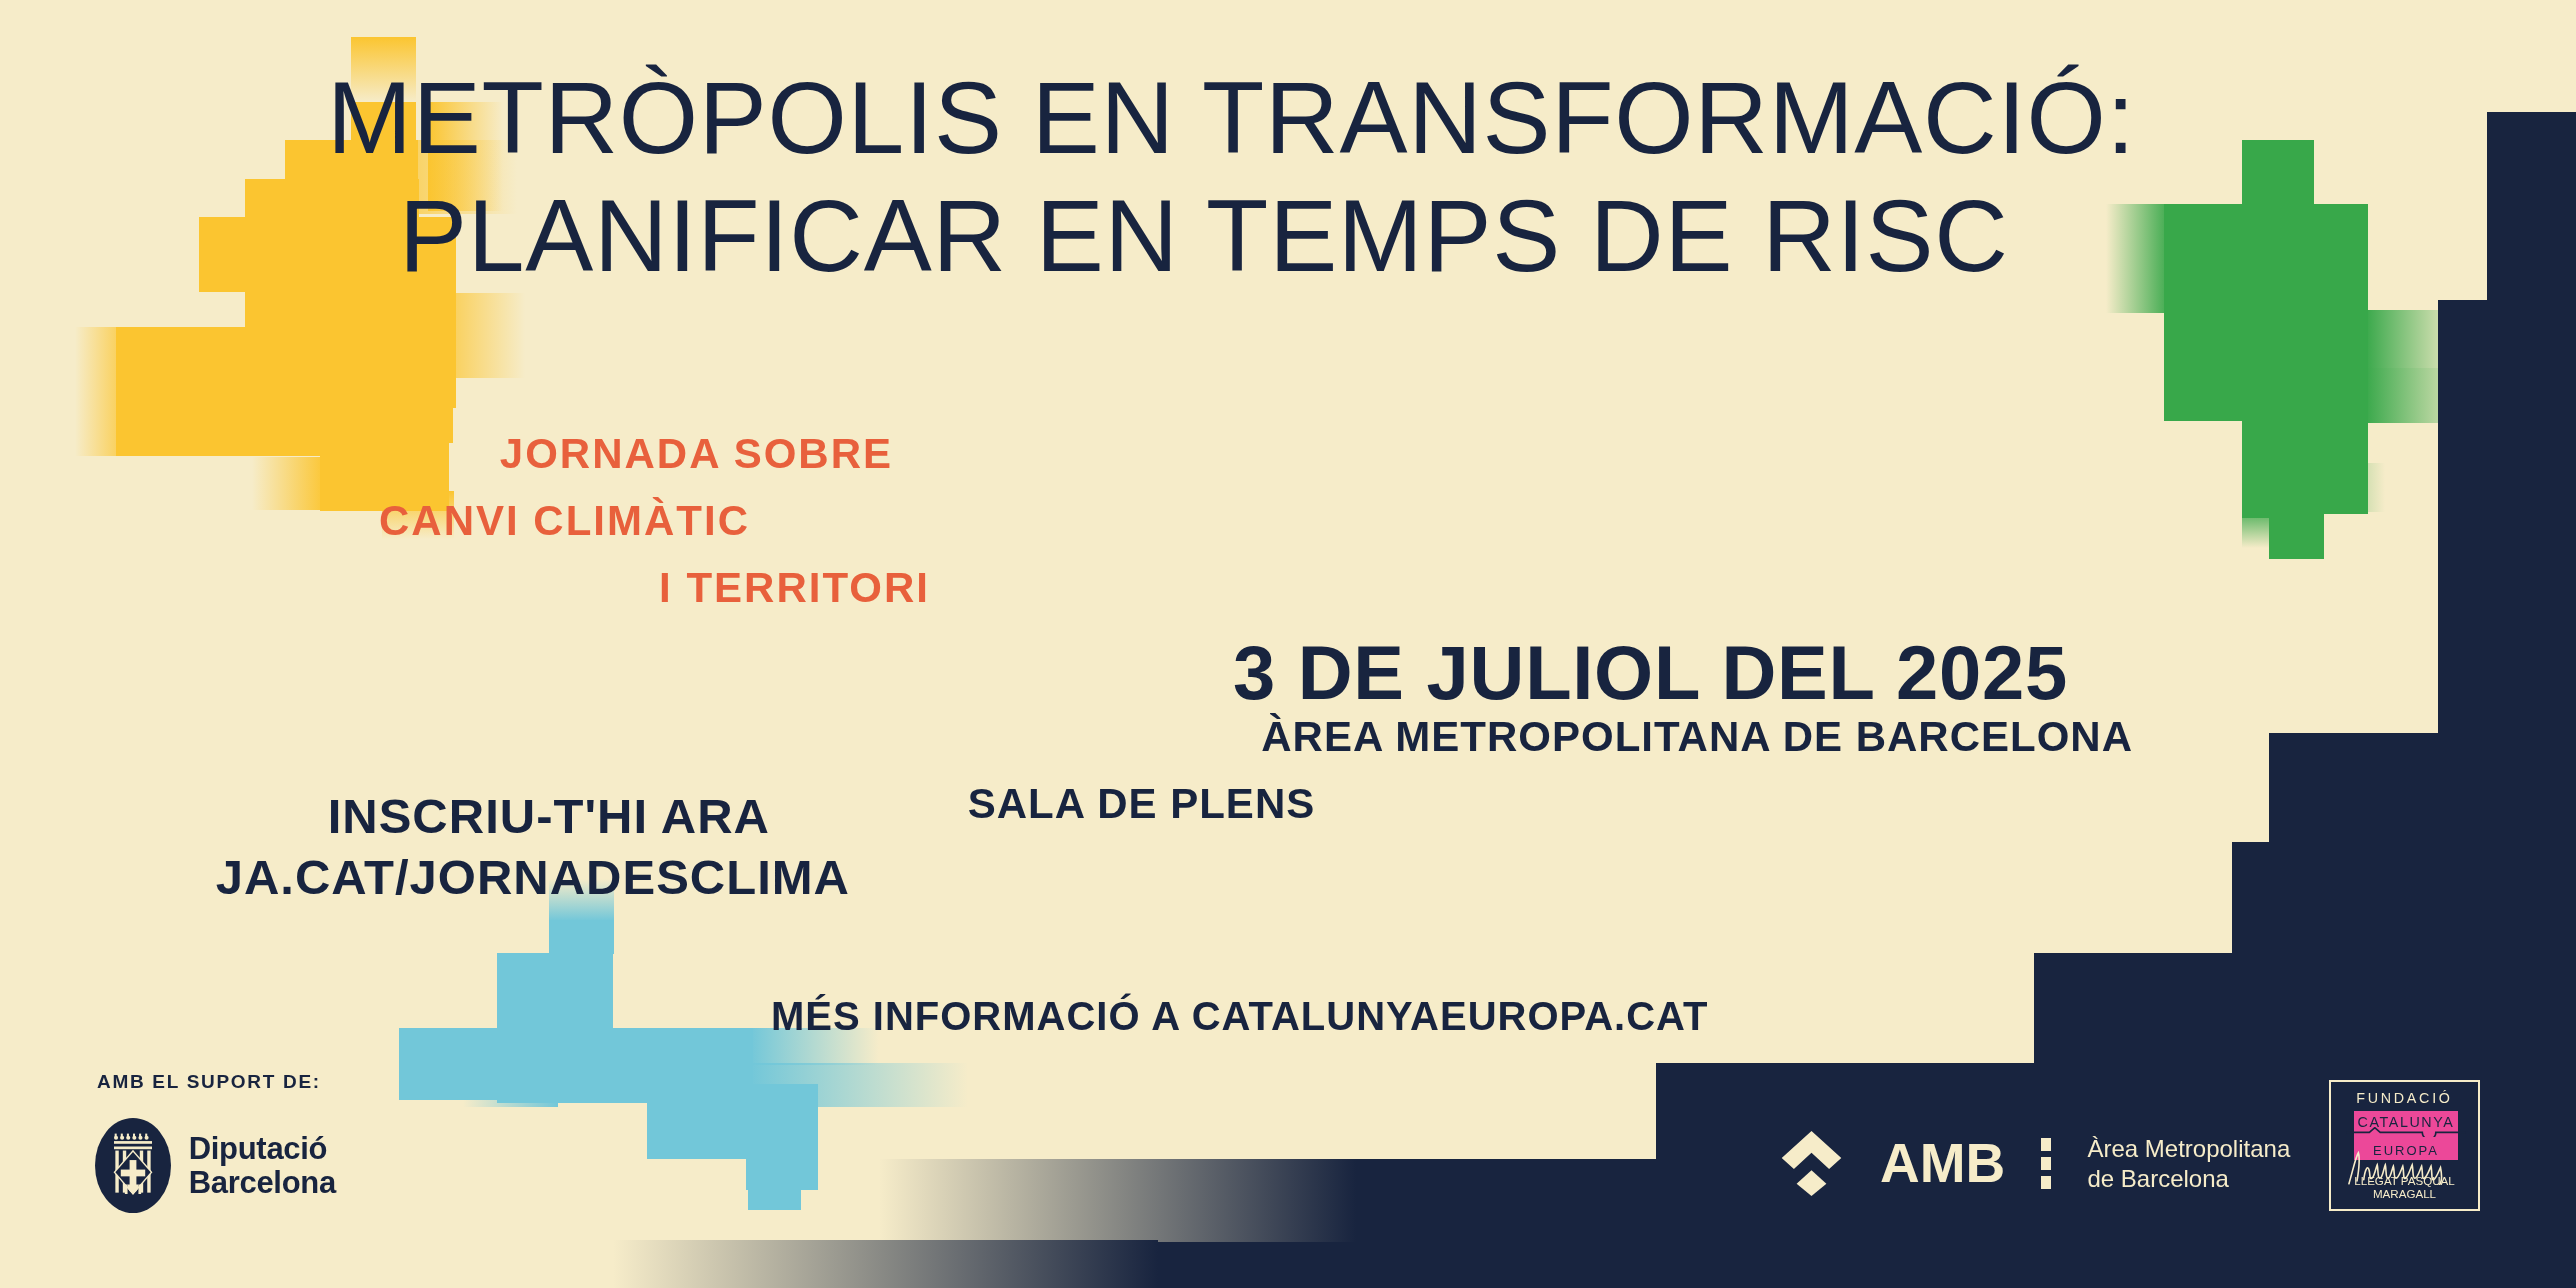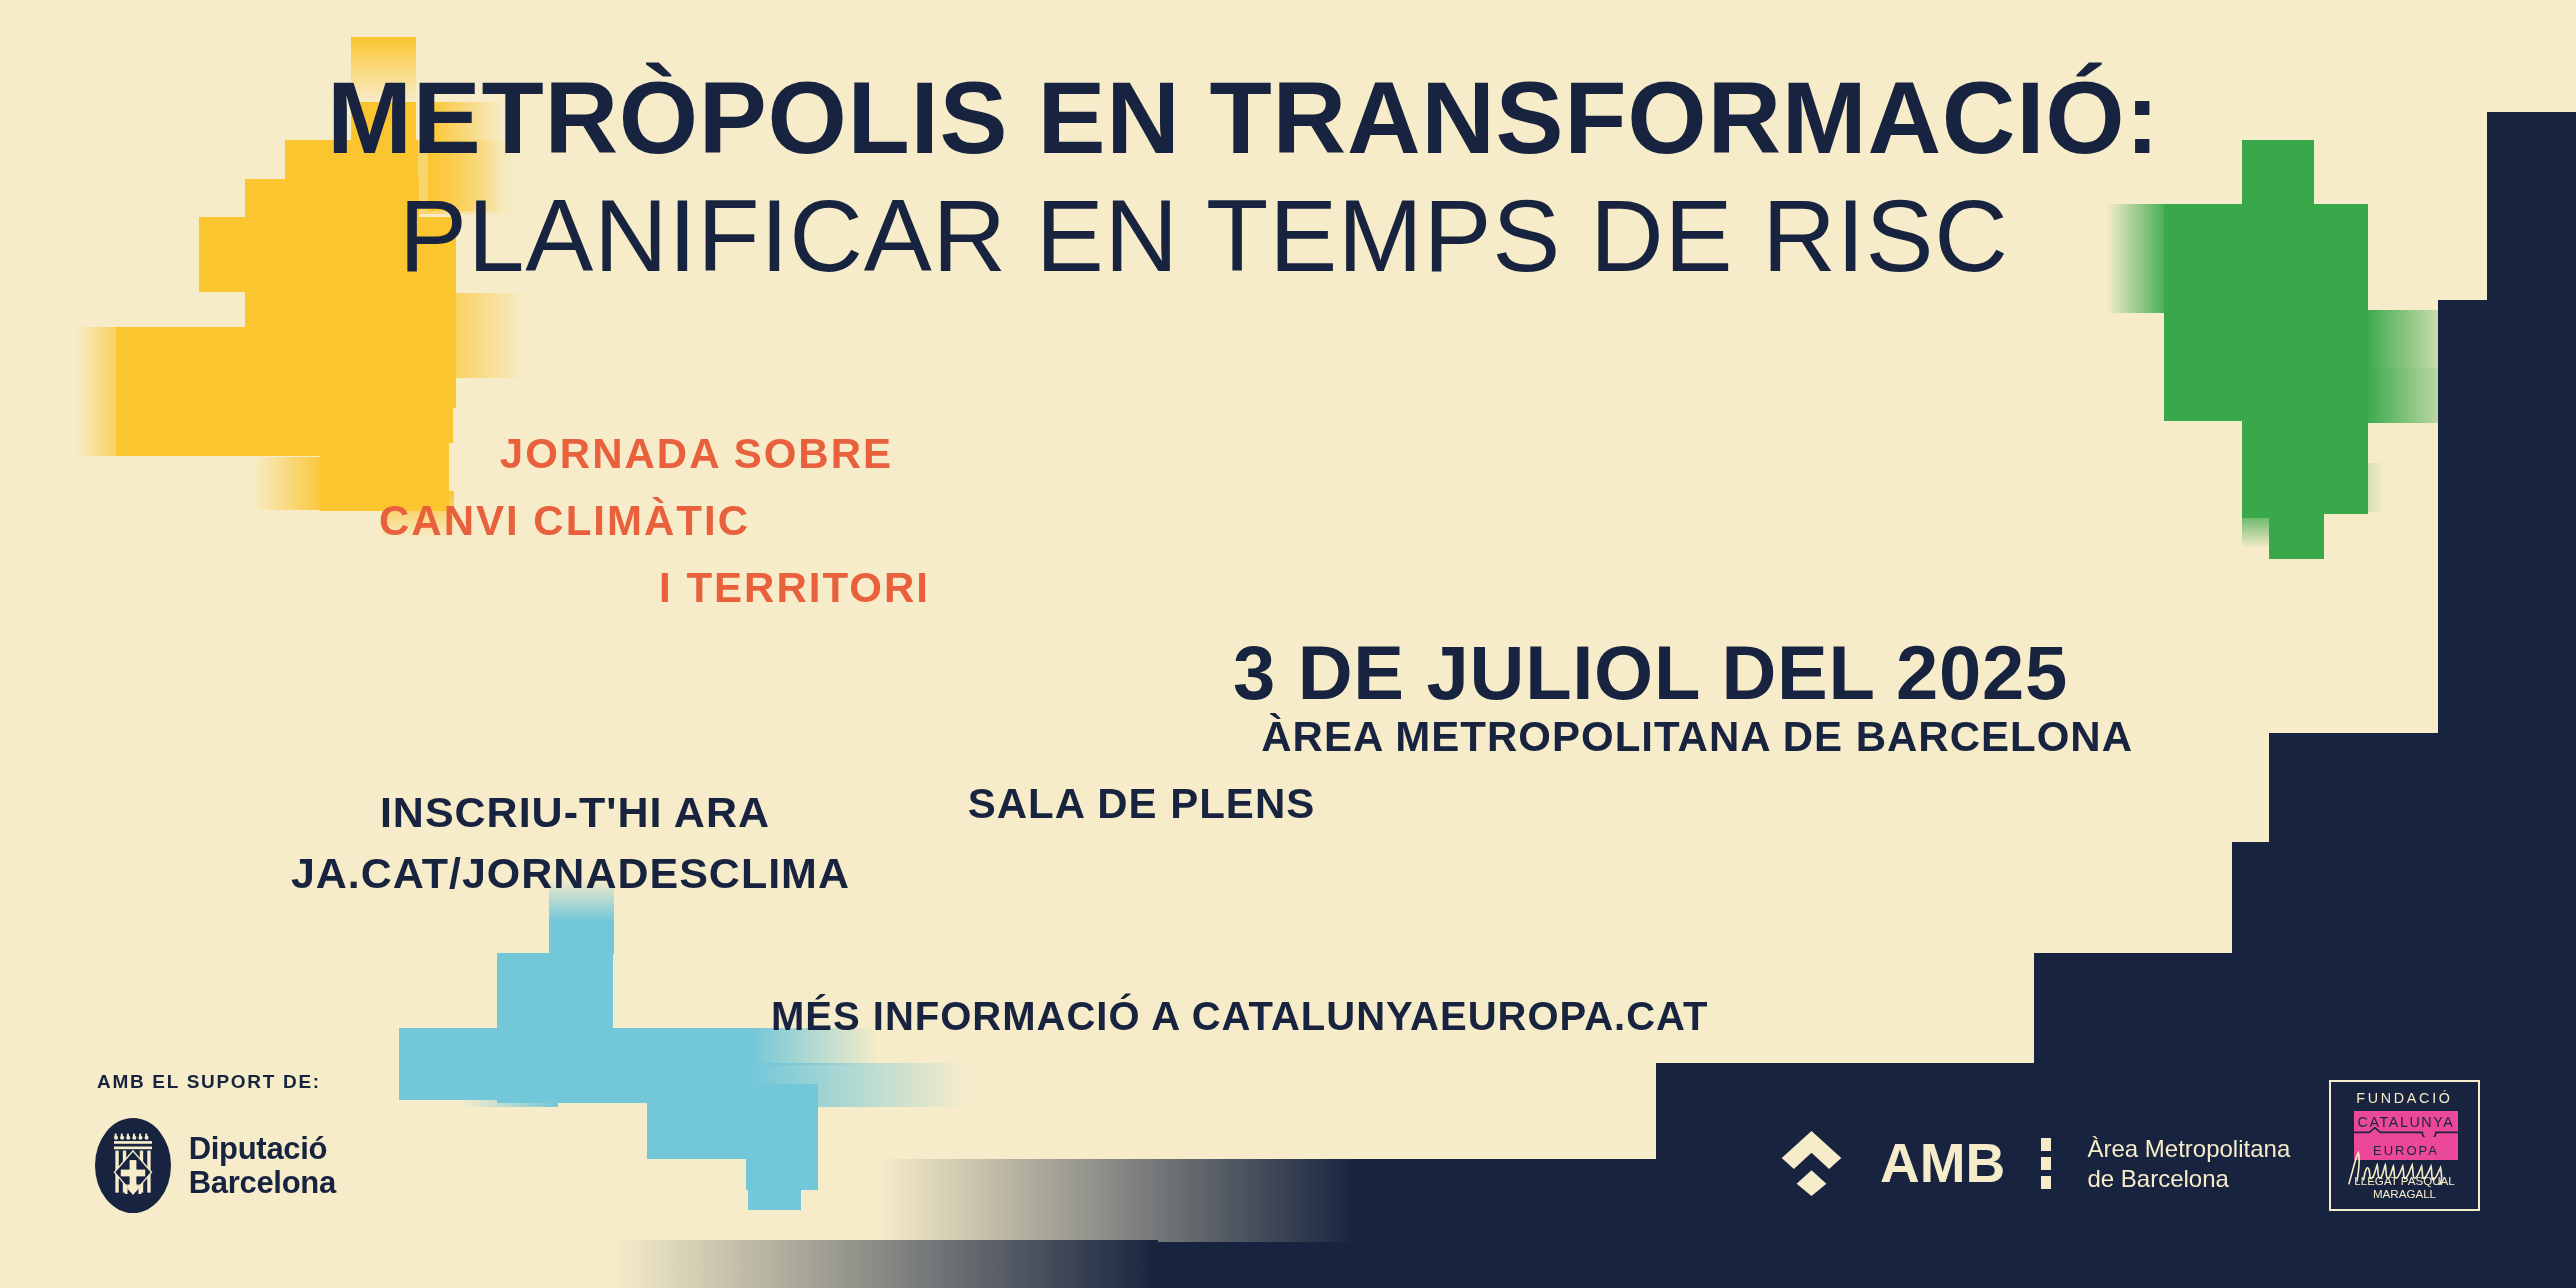--- a/index.html
+++ b/index.html
@@ -38,21 +38,21 @@
   .fade-l-b { background: linear-gradient(to left,  #72c7d9, rgba(114,199,217,0)); }
   .fade-u-b { background: linear-gradient(to top,   #72c7d9, rgba(114,199,217,0)); }
 
   .fade-r-n { background: linear-gradient(to right, rgba(246,236,201,1), rgba(24,36,63,1)); }
 
   
   .txt { position: absolute; color: #18243f; white-space: nowrap; }
 
   .title1 {
     font-size: 102px;
-    font-weight: 700;
+    font-weight: 400;
     letter-spacing: 0.7px;
     line-height: 1;
     transform: scaleX(1.0);
   }
   .title2 {
     font-size: 102px;
     font-weight: 400;
     letter-spacing: 0.7px;
     line-height: 1;
   }
@@ -73,21 +73,21 @@
   }
   .venue {
     font-size: 42px;
     font-weight: 700;
     letter-spacing: 1px;
     line-height: 1.35;
     text-align: right;
   }
 
   .register {
-    font-size: 43px;
+    font-size: 49px;
     font-weight: 700;
     letter-spacing: 1px;
     line-height: 1.42;
     text-align: right;
   }
 
   .moreinfo {
     font-size: 40px;
     font-weight: 700;
     letter-spacing: 1px;

